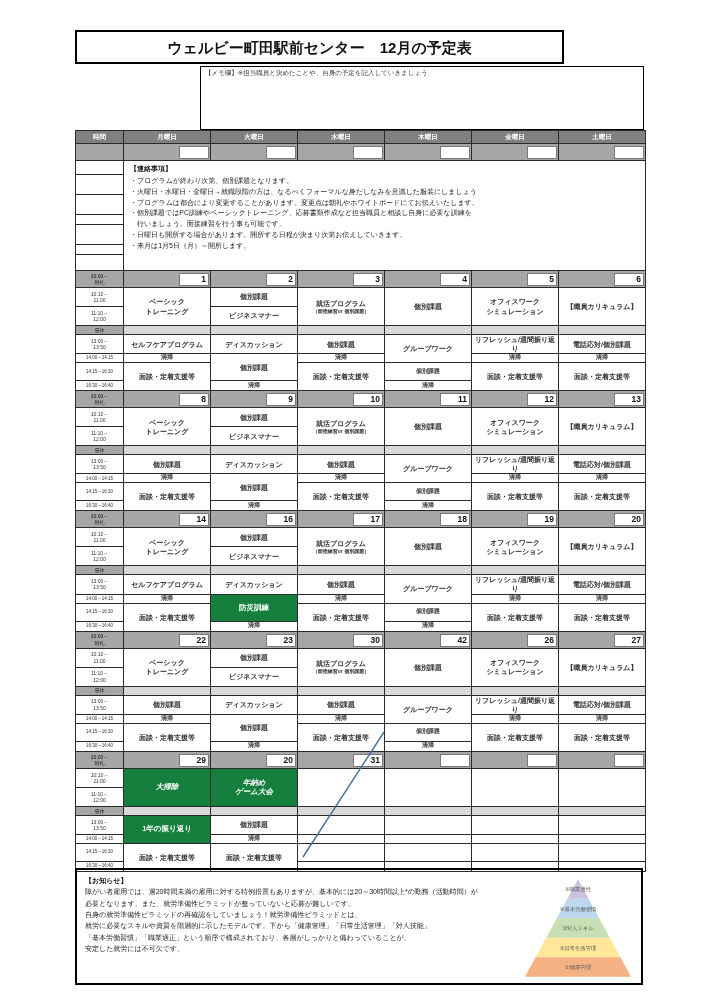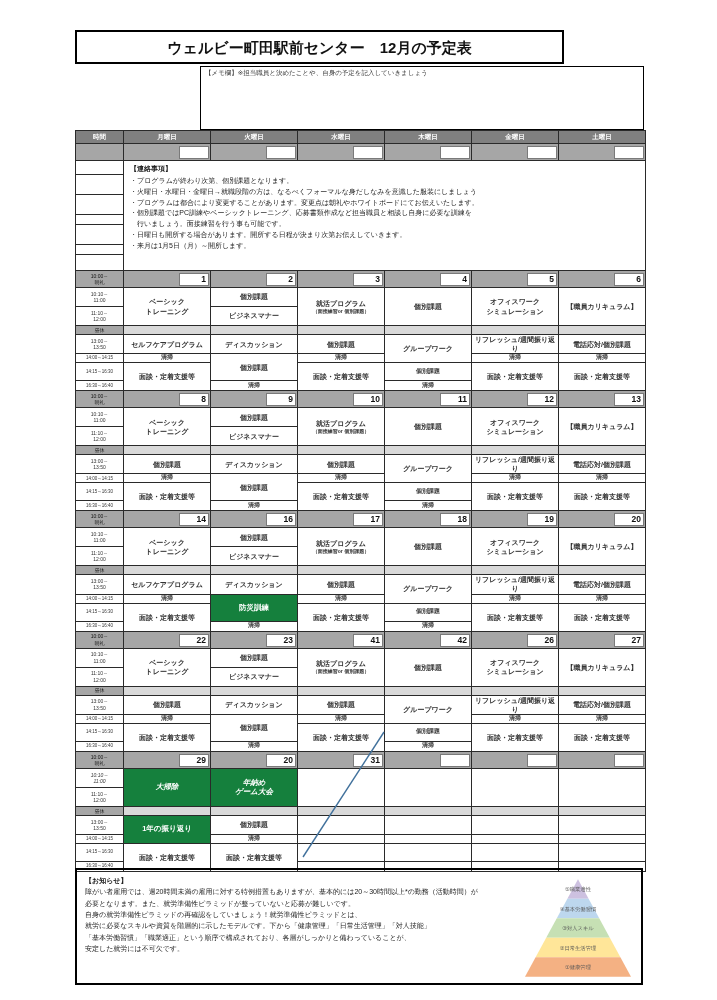--- a/index.html
+++ b/index.html
@@ -301,21 +301,21 @@
         <tr style="height: 10px;">
           <td class="time sm">16:30～16:40</td>
           <td class="prog small" rowspan="1"><span class="p-main">清掃</span></td>
           <td class="prog small" rowspan="1"><span class="p-main">清掃</span></td>
         </tr>
         <tr style="height: 15px;">
           <td class="time gray">10:00～
 朝礼</td>
           <td class="band"><div class="box">22</div></td>
           <td class="band"><div class="box">23</div></td>
-          <td class="band"><div class="box">41</div></td>
+          <td class="band"><div class="box">30</div></td>
           <td class="band"><div class="box">42</div></td>
           <td class="band"><div class="box">26</div></td>
           <td class="band"><div class="box">27</div></td>
         </tr>
         <tr style="height: 19px;">
           <td class="time">10:10～
 11:00</td>
           <td class="prog" rowspan="2"><span class="p-main">ベーシック
 トレーニング</span></td>
           <td class="prog" rowspan="1"><span class="p-main">個別課題</span></td>

